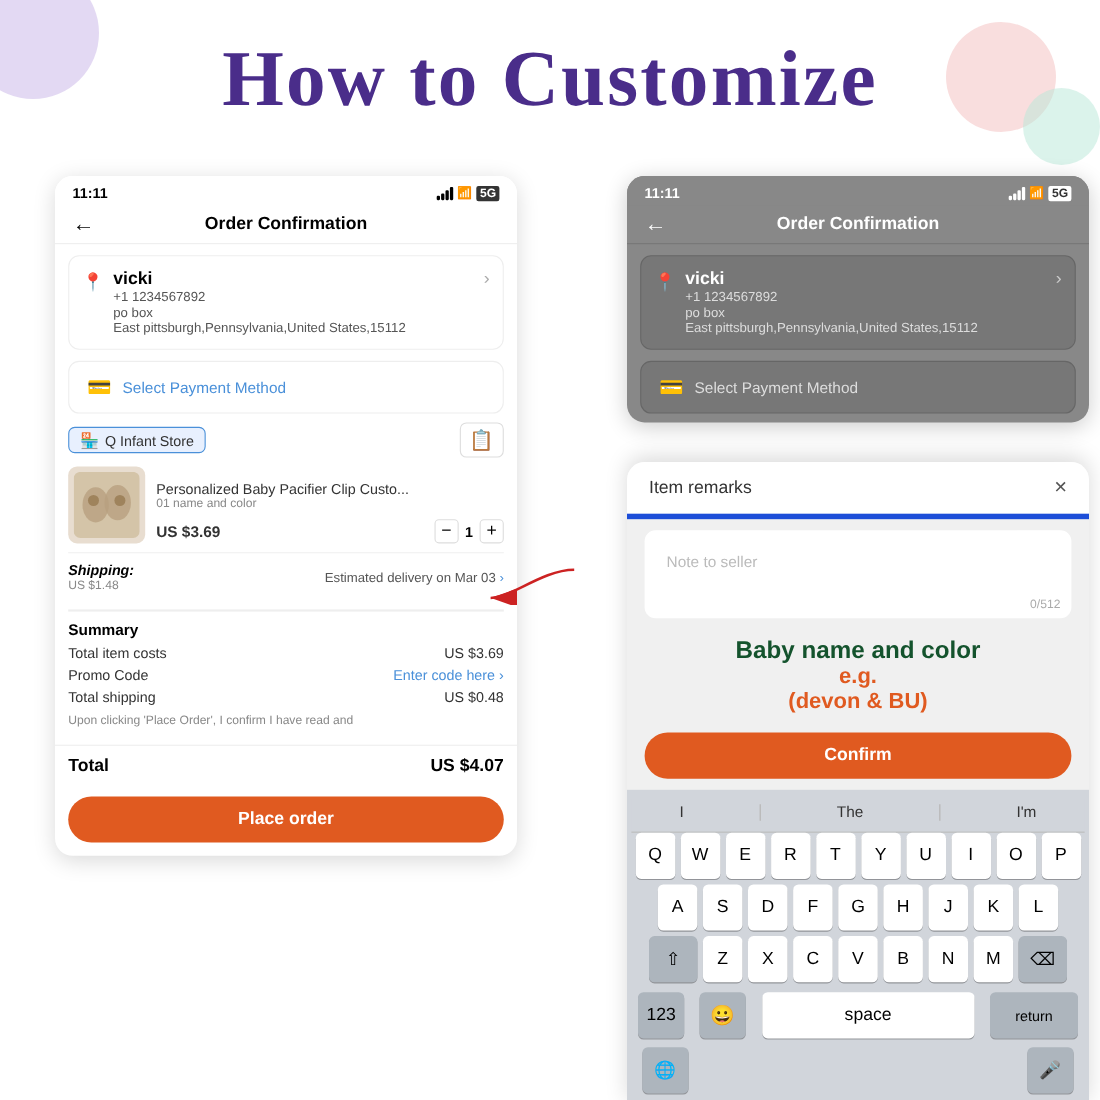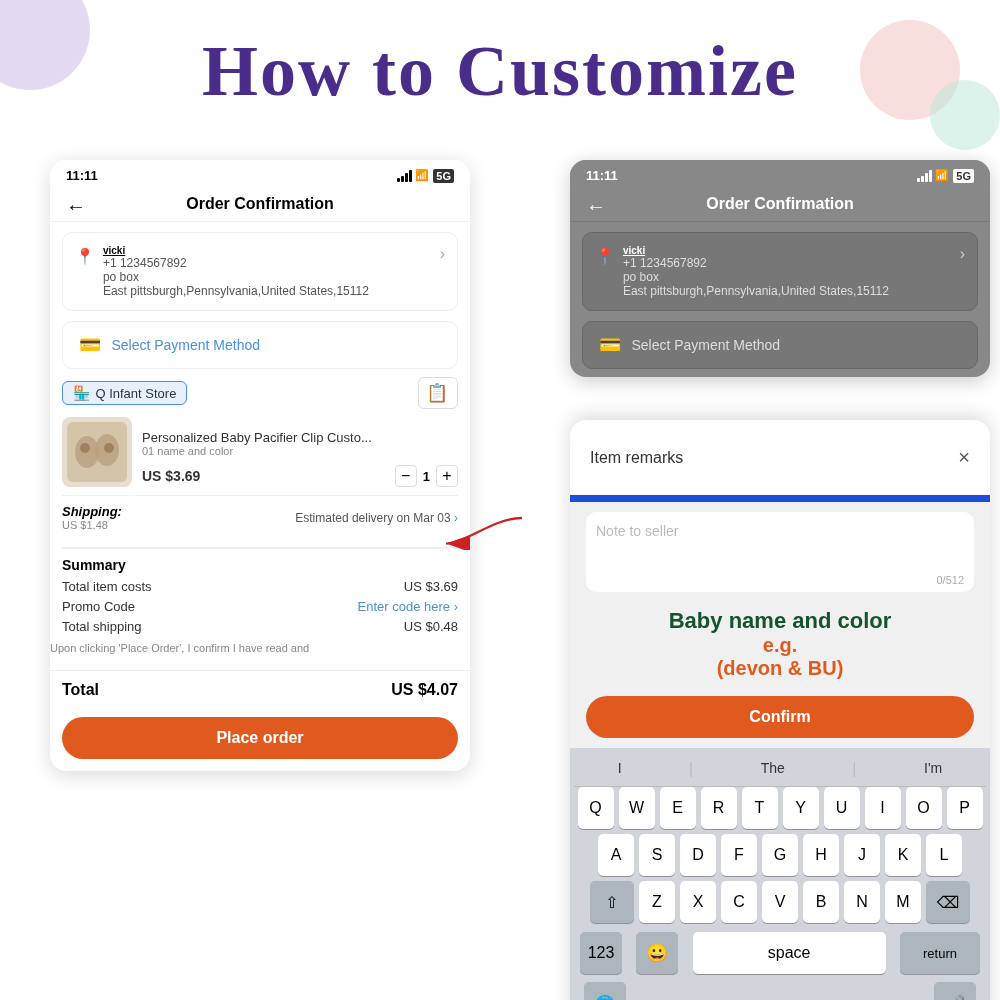--- a/index.html
+++ b/index.html
@@ -120,21 +120,21 @@
       align-items: flex-start;
       justify-content: space-between;
     }
     .address-icon {
       color: #e05a20;
       margin-right: 8px;
       font-size: 16px;
       margin-top: 2px;
     }
     .address-info { flex: 1; }
-    .address-name { font-weight: 700; font-size: 10px; text-decoration: underline; }
+    .address-name { font-weight: 700; font-size: 16px; }
     .address-phone { font-size: 12px; color: #555; }
     .address-line { font-size: 12px; color: #555; }
     .chevron { color: #aaa; font-size: 16px; }
 
     .payment-row {
       margin: 8px 12px;
       border: 1px solid #eee;
       border-radius: 10px;
       padding: 12px 16px;
       display: flex;
@@ -233,21 +233,21 @@
       display: flex;
       justify-content: space-between;
       font-size: 13px;
       margin-bottom: 5px;
       color: #333;
     }
     .promo-link { color: #4a90d9; }
     .disclaimer {
       font-size: 11px;
       color: #888;
-      margin: 6px 0;
+      margin: 6px 12px;
     }
     .total-row {
       display: flex;
       justify-content: space-between;
       align-items: center;
       padding: 10px 12px;
       font-size: 16px;
       font-weight: 700;
       border-top: 1px solid #eee;
       margin-top: 16px;
@@ -311,32 +311,32 @@
       width: 420px;
       background: #f0f0f0;
       border-radius: 16px 16px 0 0;
       box-shadow: 0 -4px 20px rgba(0,0,0,0.15);
       overflow: hidden;
     }
     .popup-header {
       display: flex;
       justify-content: space-between;
       align-items: center;
-      padding: 26px 20px;
+      padding: 12px 20px;
       background: #fff;
-      border-bottom: 7px solid #1d4ed8;
+      border-bottom: 5px solid #1d4ed8;
     }
     .popup-title { font-size: 16px; font-weight: 500; color: #333; }
     .close-btn { font-size: 20px; color: #555; cursor: pointer; background: none; border: none; }
 
     .note-area {
       margin: 10px 16px;
       background: #fff;
       border-radius: 10px;
-      padding: 10px;
+      padding: 20px;
       min-height: 80px;
       position: relative;
     }
     .note-placeholder {
       color: #bbb;
       font-size: 14px;
     }
     .note-counter {
       position: absolute;
       bottom: 6px;

